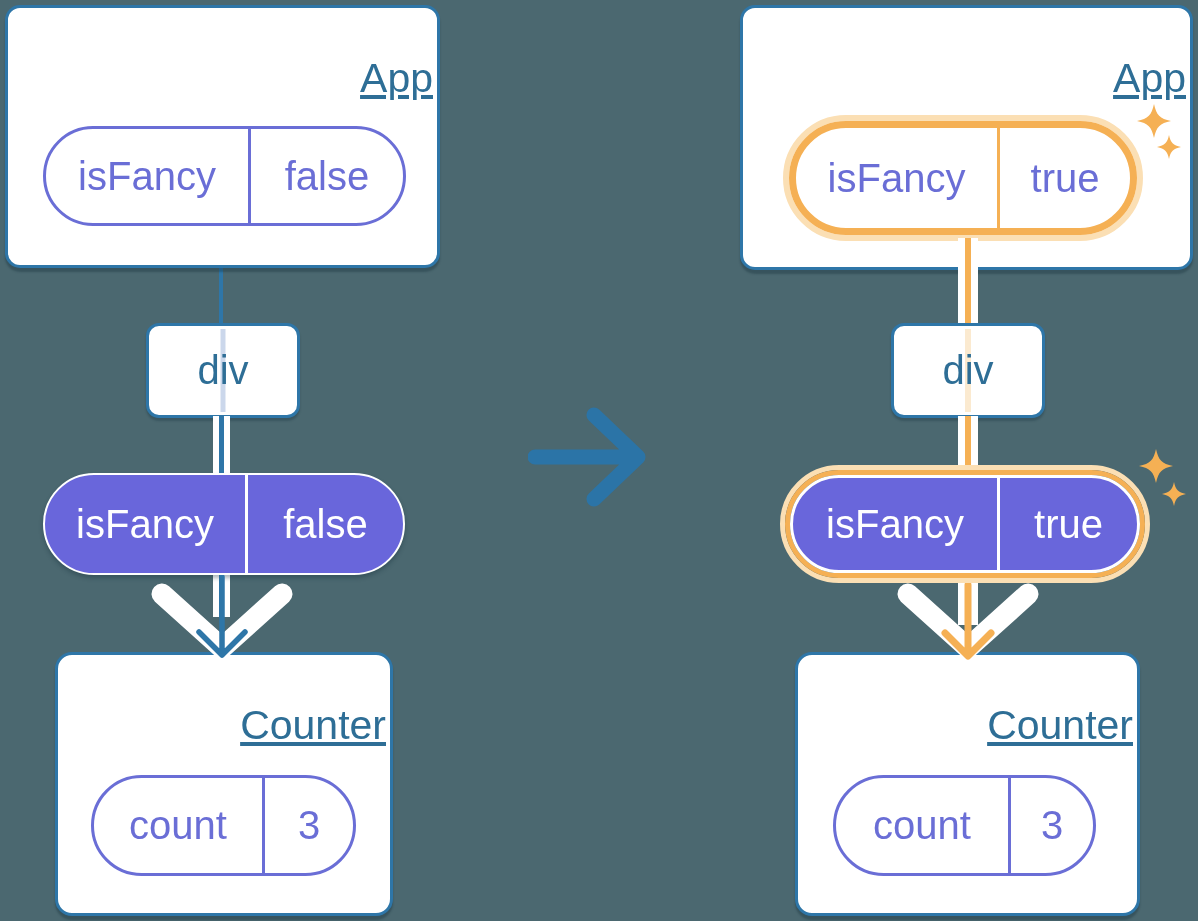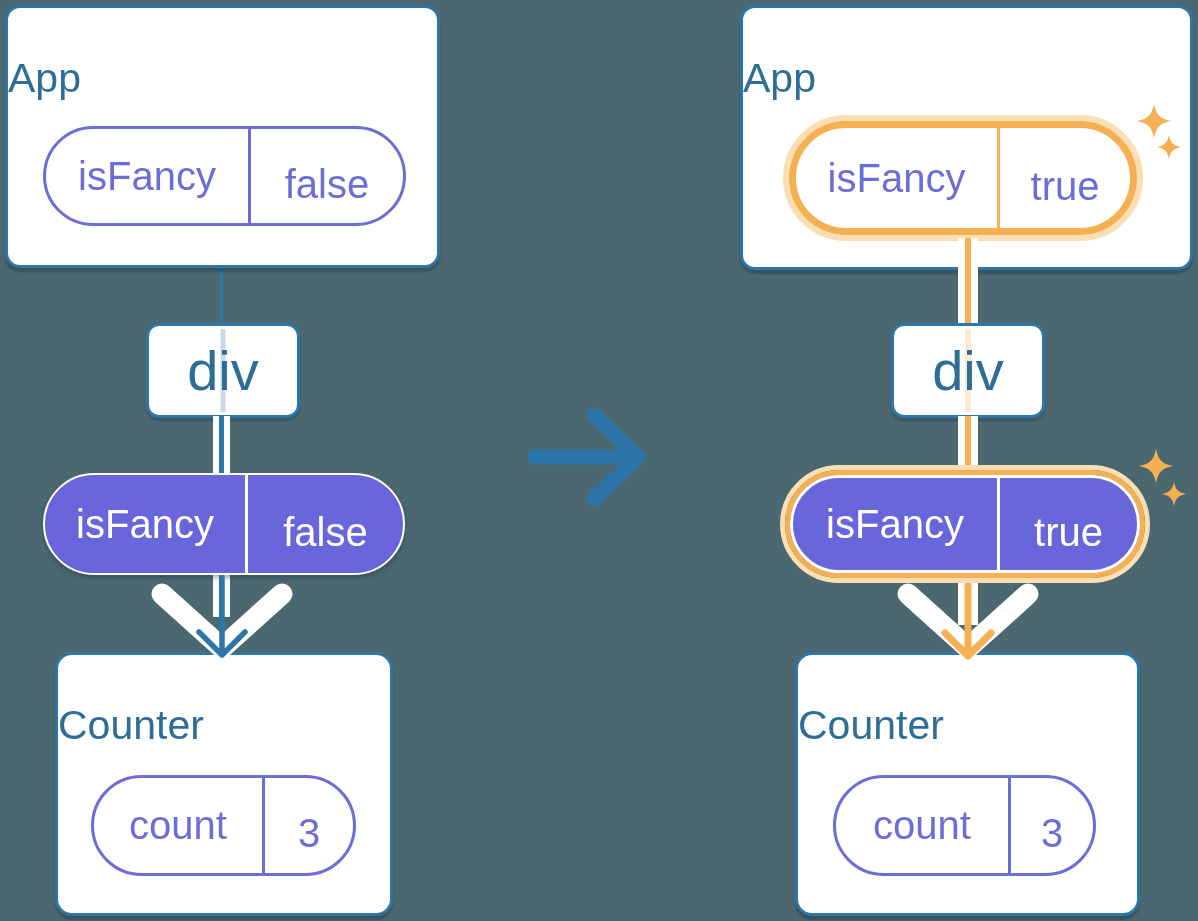--- a/index.html
+++ b/index.html
@@ -12,32 +12,32 @@
     --orange-glow:#FBDFB4;
     --trace-blue:#CBD7EB;
     --trace-orange:#FBEAD0;
   }
   html,body{margin:0;padding:0;}
   body{background:var(--bg);font-family:"Liberation Sans",sans-serif;}
   .stage{position:relative;width:1198px;height:921px;background:var(--bg);overflow:hidden;}
 
   .card{position:absolute;background:#fff;border:3px solid var(--border);border-radius:15px;
         box-sizing:border-box;z-index:1;box-shadow:0 4px 2px rgba(20,45,58,.35);}
-  .card-title{position:absolute;left:0;right:4px;text-align:left;font-size:41px;line-height:44px;
-        font-weight:500;color:var(--title);}
+  .card-title{position:absolute;left:0;right:4px;text-align:right;font-size:41px;line-height:44px;
+        font-weight:500;color:var(--title);text-decoration:underline;}
 
   .node{position:absolute;background:#fff;border:3px solid var(--border);border-radius:13px;
         box-sizing:border-box;z-index:2;display:flex;align-items:center;justify-content:center;
-        font-size:56px;color:var(--title);box-shadow:0 3px 2px rgba(20,45,58,.3);}
+        font-size:40px;color:var(--title);box-shadow:0 3px 2px rgba(20,45,58,.3);}
   .node .label{position:relative;z-index:1;}
   .trace{position:absolute;left:50%;transform:translateX(-50%);top:3px;bottom:3px;width:5px;z-index:0;}
 
   .pill{position:absolute;display:flex;border-radius:999px;box-sizing:border-box;font-size:40px;z-index:3;}
   .cell{display:flex;align-items:center;justify-content:center;height:100%;box-sizing:border-box;}
-  .cell.rest{flex:1;margin-top:8px;}
+  .cell.rest{flex:1;}
   .outline-pill{background:#fff;border:3px solid var(--purple);color:var(--purple);}
   .outline-pill .cell.first{border-right:3px solid var(--purple);}
   .solid-pill{background:var(--purple-fill);border:2px solid #fff;color:#fff;
         box-shadow:0 3px 4px rgba(20,45,58,.35);}
   .solid-pill .cell.first{border-right:3px solid #fff;}
 
   .ring{border-radius:999px;box-sizing:border-box;width:100%;height:100%;}
   .fancy{position:absolute;z-index:3;}
   .fancy .inner-flex{display:flex;width:100%;height:100%;font-size:40px;border-radius:999px;box-sizing:border-box;}
 

